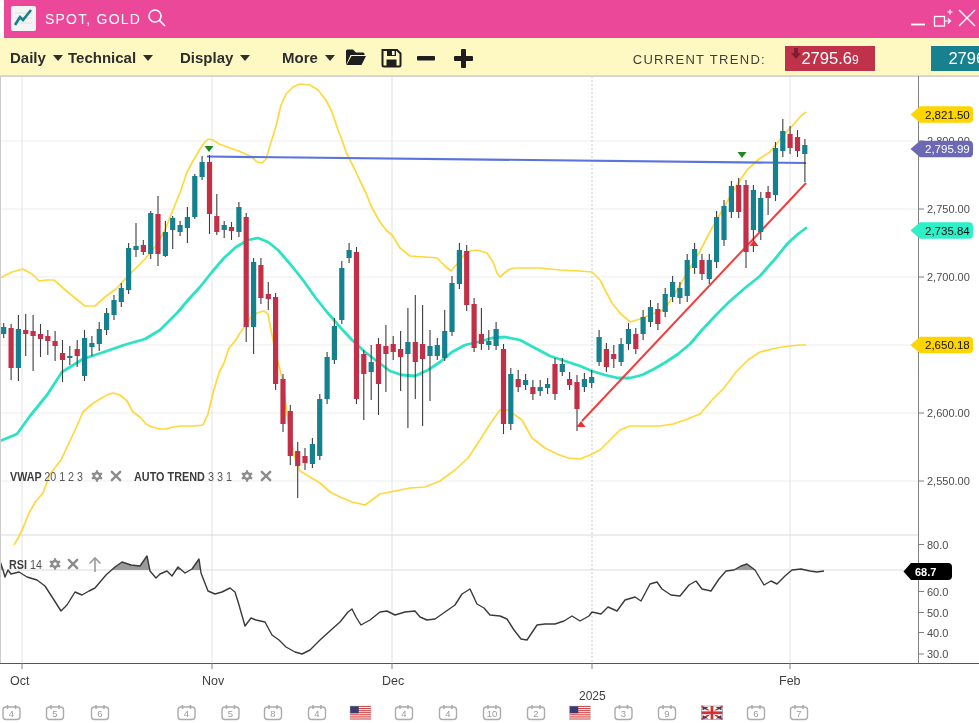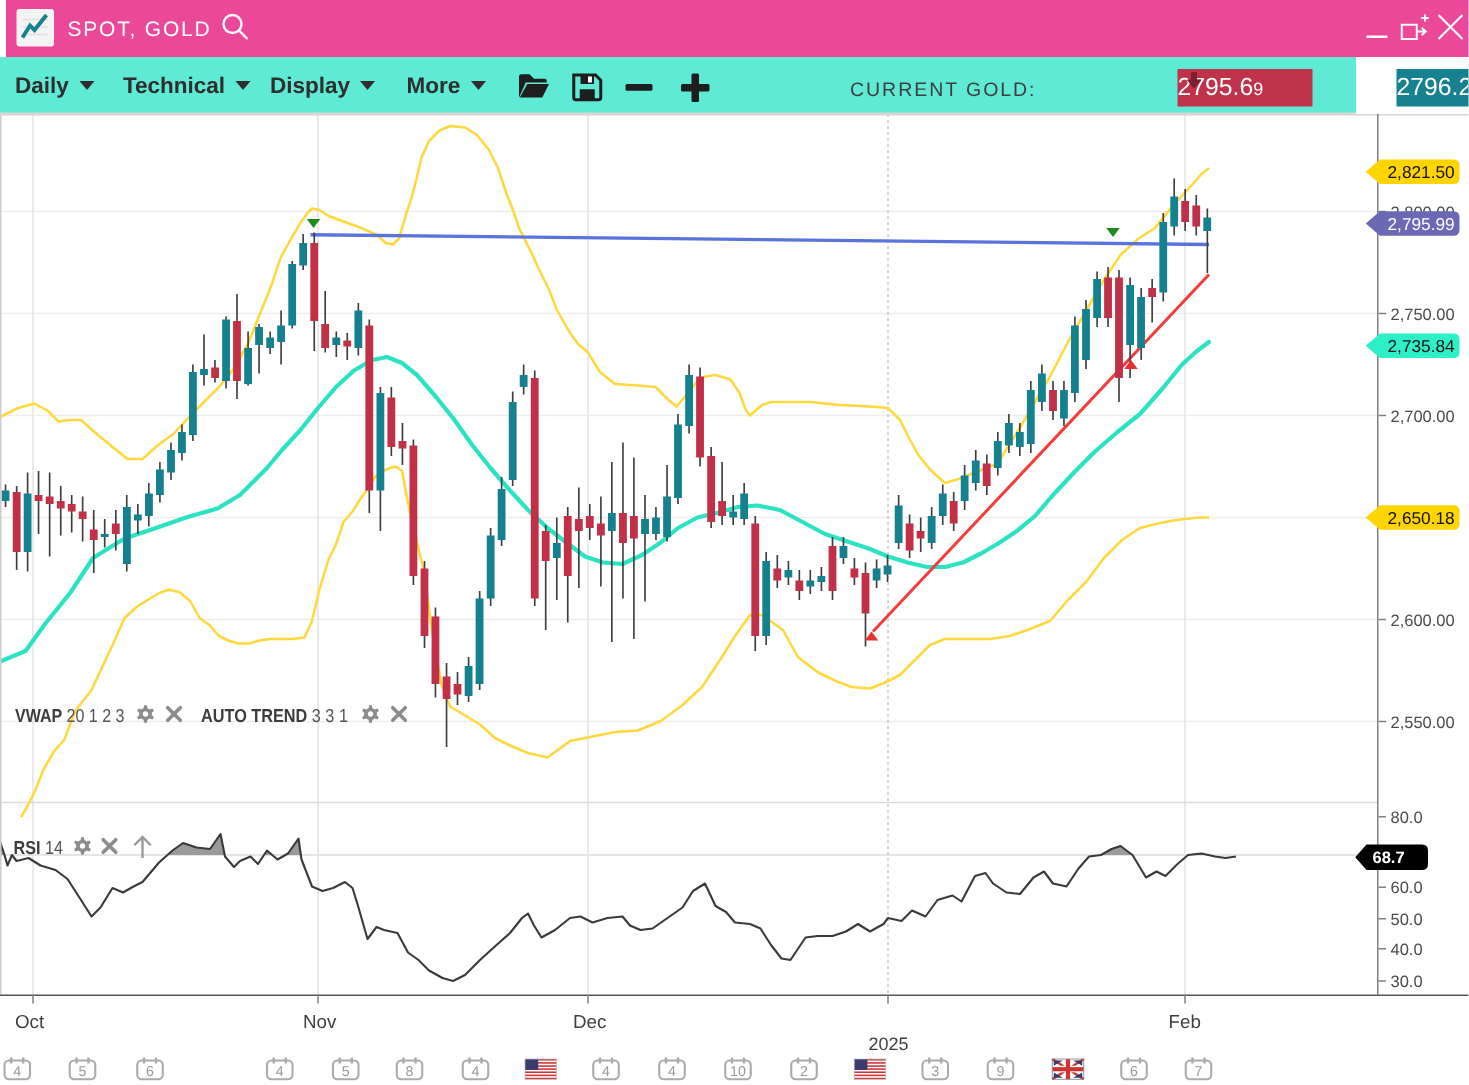--- a/index.html
+++ b/index.html
@@ -1,23 +1,23 @@
 <!DOCTYPE html>
 <html><head><meta charset="utf-8">
 <style>
 *{margin:0;padding:0;box-sizing:border-box}
 body{width:979px;height:723px;position:relative;overflow:hidden;background:#fff;font-family:"Liberation Sans",sans-serif}
 #topbar{position:absolute;left:4px;top:0;width:979px;height:38px;background:#ec4899;z-index:5}
 #logo{position:absolute;left:7px;top:6px;width:25px;height:25px;background:#f4f4f4;border-radius:2px}
 #title{position:absolute;left:41px;top:11px;color:#fff;font-size:14px;letter-spacing:1.2px}
-#toolbar{position:absolute;left:0;top:38px;width:904px;height:38px;background:#5eead4;z-index:5;border-bottom:1px solid #d8d8d8}
+#toolbar{position:absolute;left:0;top:38px;width:979px;height:38px;background:#fef9c3;z-index:5;border-bottom:1px solid #d8d8d8}
 .menu{position:absolute;top:11px;font-size:15px;font-weight:bold;color:#2e2e2e}
 .caret{display:inline-block;width:0;height:0;border-left:5px solid transparent;border-right:5px solid transparent;border-top:6px solid #2e2e2e;margin-left:7px;vertical-align:middle;margin-bottom:2px}
 #cp{position:absolute;top:14px;right:213px;font-size:13px;letter-spacing:1.3px;color:#3e3e3e}
-.pricebox{position:absolute;top:8px;height:25px;color:#fff;font-size:16.5px;text-align:left;line-height:25px}
+.pricebox{position:absolute;top:8px;height:25px;color:#fff;font-size:16.5px;text-align:center;line-height:25px}
 .pb-sub{font-size:12px}
 </style></head>
 <body>
 <svg width="979" height="723" viewBox="0 0 979 723" xmlns="http://www.w3.org/2000/svg" style="position:absolute;left:0;top:0">
     <rect width="979" height="723" fill="#ffffff"></rect>
     <line x1="0" y1="141" x2="918" y2="141" stroke="#ededed" stroke-width="1"></line>
     <line x1="0" y1="209" x2="918" y2="209" stroke="#ededed" stroke-width="1"></line>
     <line x1="0" y1="277" x2="918" y2="277" stroke="#ededed" stroke-width="1"></line>
     <line x1="0" y1="345" x2="918" y2="345" stroke="#ededed" stroke-width="1"></line>
     <line x1="0" y1="413" x2="918" y2="413" stroke="#ededed" stroke-width="1"></line>
@@ -465,36 +465,36 @@
  <svg width="80" height="30" style="position:absolute;left:899px;top:5px">
   <line x1="8" y1="19.5" x2="22" y2="19.5" stroke="#fff" stroke-width="1.8"></line>
   <rect x="31.5" y="11.5" width="10" height="9.5" fill="none" stroke="#fff" stroke-width="1.3"></rect>
   <path d="M42,16 h5.5 M44.8,13.5 l2.8,2.5 -2.8,2.5" stroke="#fff" stroke-width="1.2" fill="none"></path>
   <path d="M44.5,7 h5 M47,4.5 v5" stroke="#fff" stroke-width="1.2"></path>
   <path d="M56,5 L72,21 M56,21 L72,5" stroke="#fff" stroke-width="1.4"></path>
  </svg>
 </div>
 <div id="toolbar">
  <span class="menu" style="left:10px">Daily<span class="caret"></span></span>
- <span class="menu" style="left:82px">Technical<span class="caret"></span></span>
+ <span class="menu" style="left:68px">Technical<span class="caret"></span></span>
  <span class="menu" style="left:180px">Display<span class="caret"></span></span>
- <span class="menu" style="left:271px">More<span class="caret"></span></span>
+ <span class="menu" style="left:282px">More<span class="caret"></span></span>
  <svg width="140" height="38" style="position:absolute;left:342px;top:0">
   <path d="M4,27 L4,13 Q4,11.5 5.5,11.5 L11,11.5 L14,14.5 L21,14.5 Q22.5,14.5 22.5,16 L22.5,17 L8.5,17 L4,27 Z M4.5,27 L9.5,18 L24,18 L19.5,27 Z" fill="#1e1e1e"></path>
   <g fill="none" stroke="#1e1e1e" stroke-width="2">
    <path d="M40.5,12 L55,12 L58.5,15.5 L58.5,27 Q58.5,28.5 57,28.5 L42,28.5 Q40.5,28.5 40.5,27 Z"></path>
   </g>
   <rect x="45" y="12" width="9" height="6" fill="#1e1e1e"></rect>
   <rect x="50" y="13" width="2.6" height="4" fill="#fff"></rect>
   <rect x="44.5" y="21.5" width="10" height="7" fill="#1e1e1e"></rect>
   <rect x="75" y="18" width="18" height="4.5" rx="1" fill="#1e1e1e"></rect>
   <rect x="112" y="18" width="19" height="5" rx="1" fill="#1e1e1e"></rect>
   <rect x="119" y="11" width="5" height="19" rx="1" fill="#1e1e1e"></rect>
  </svg>
- <span id="cp">CURRENT GOLD:</span>
+ <span id="cp">CURRENT TREND:</span>
  <div class="pricebox" style="left:785px;width:90px;background:#c0314a">
    <svg width="10" height="11" style="position:absolute;left:6px;top:2px">
         <path d="M3,0 h4 v5 h3 l-5,6 -5,-6 h3 Z" fill="#7d1f30"></path>
       </svg>
    2795.6<span class="pb-sub">9</span></div>
  <div class="pricebox" style="left:931px;width:92px;background:#17818f">
    <svg width="10" height="11" style="position:absolute;right:3px;top:1px">
         <path d="M3,11 h4 v-5 h3 l-5,-6 -5,6 h3 Z" fill="#0a4a54"></path>
       </svg>
    2796.2<span class="pb-sub">9</span></div>

